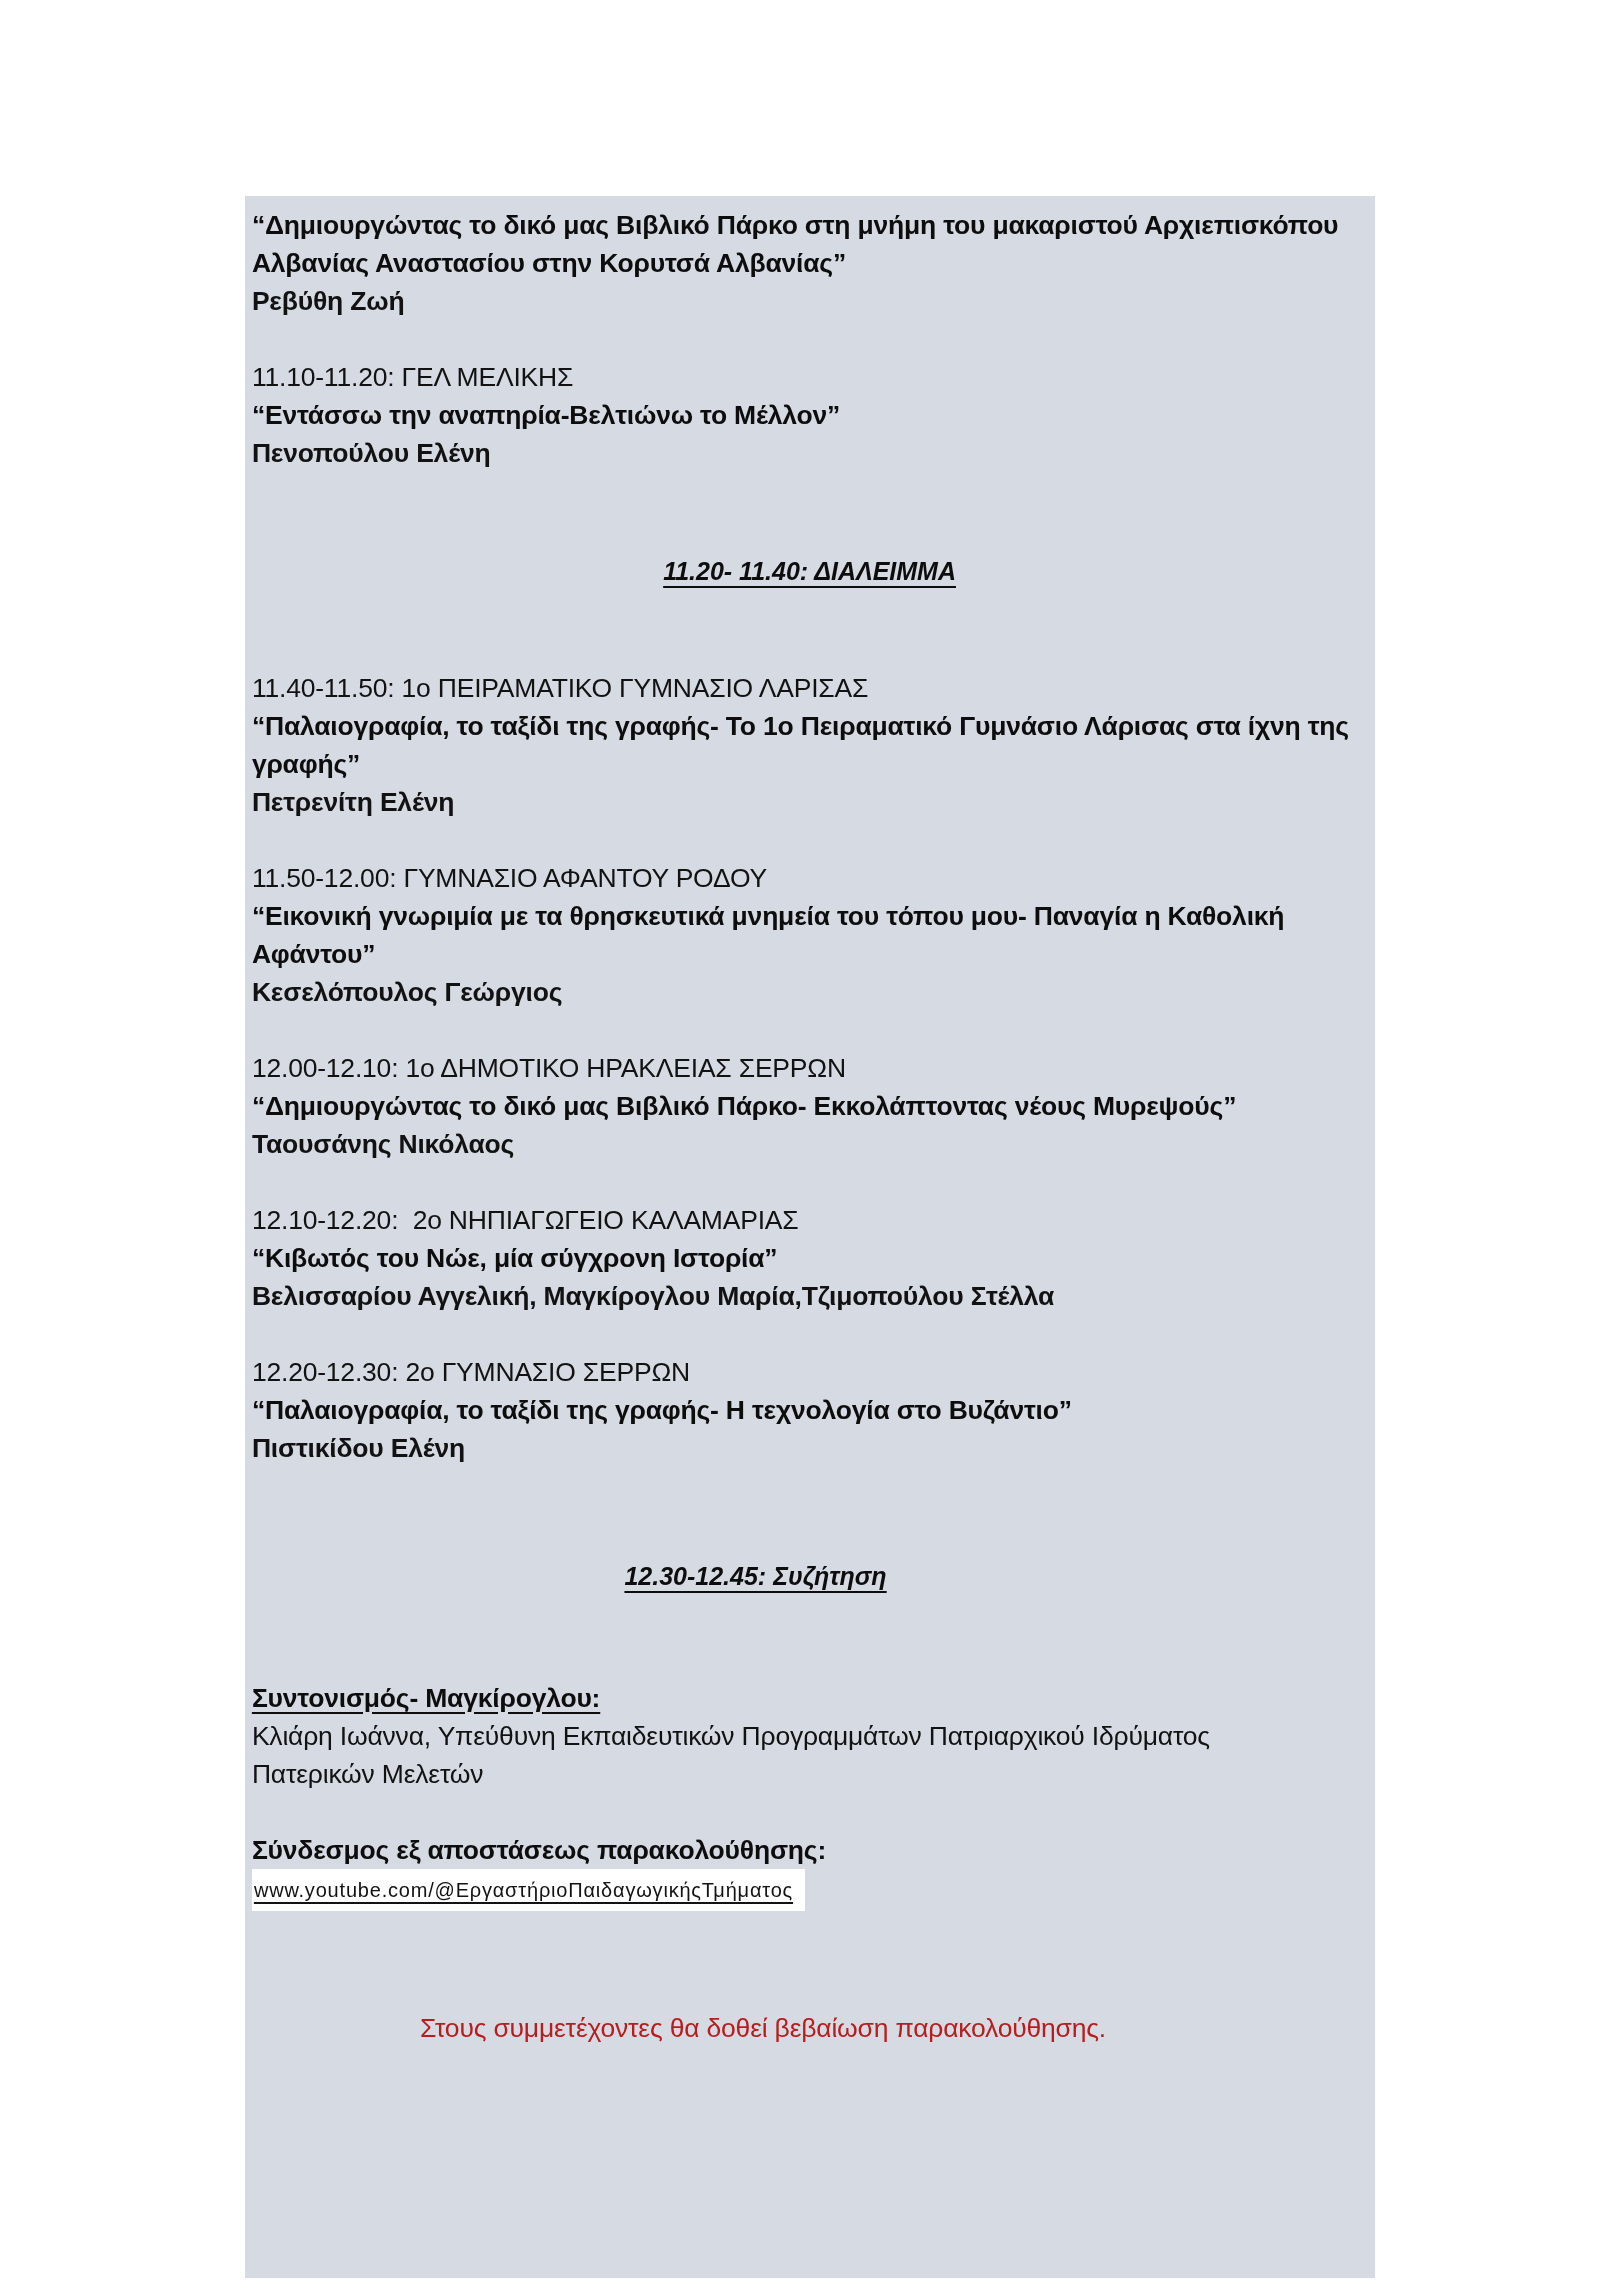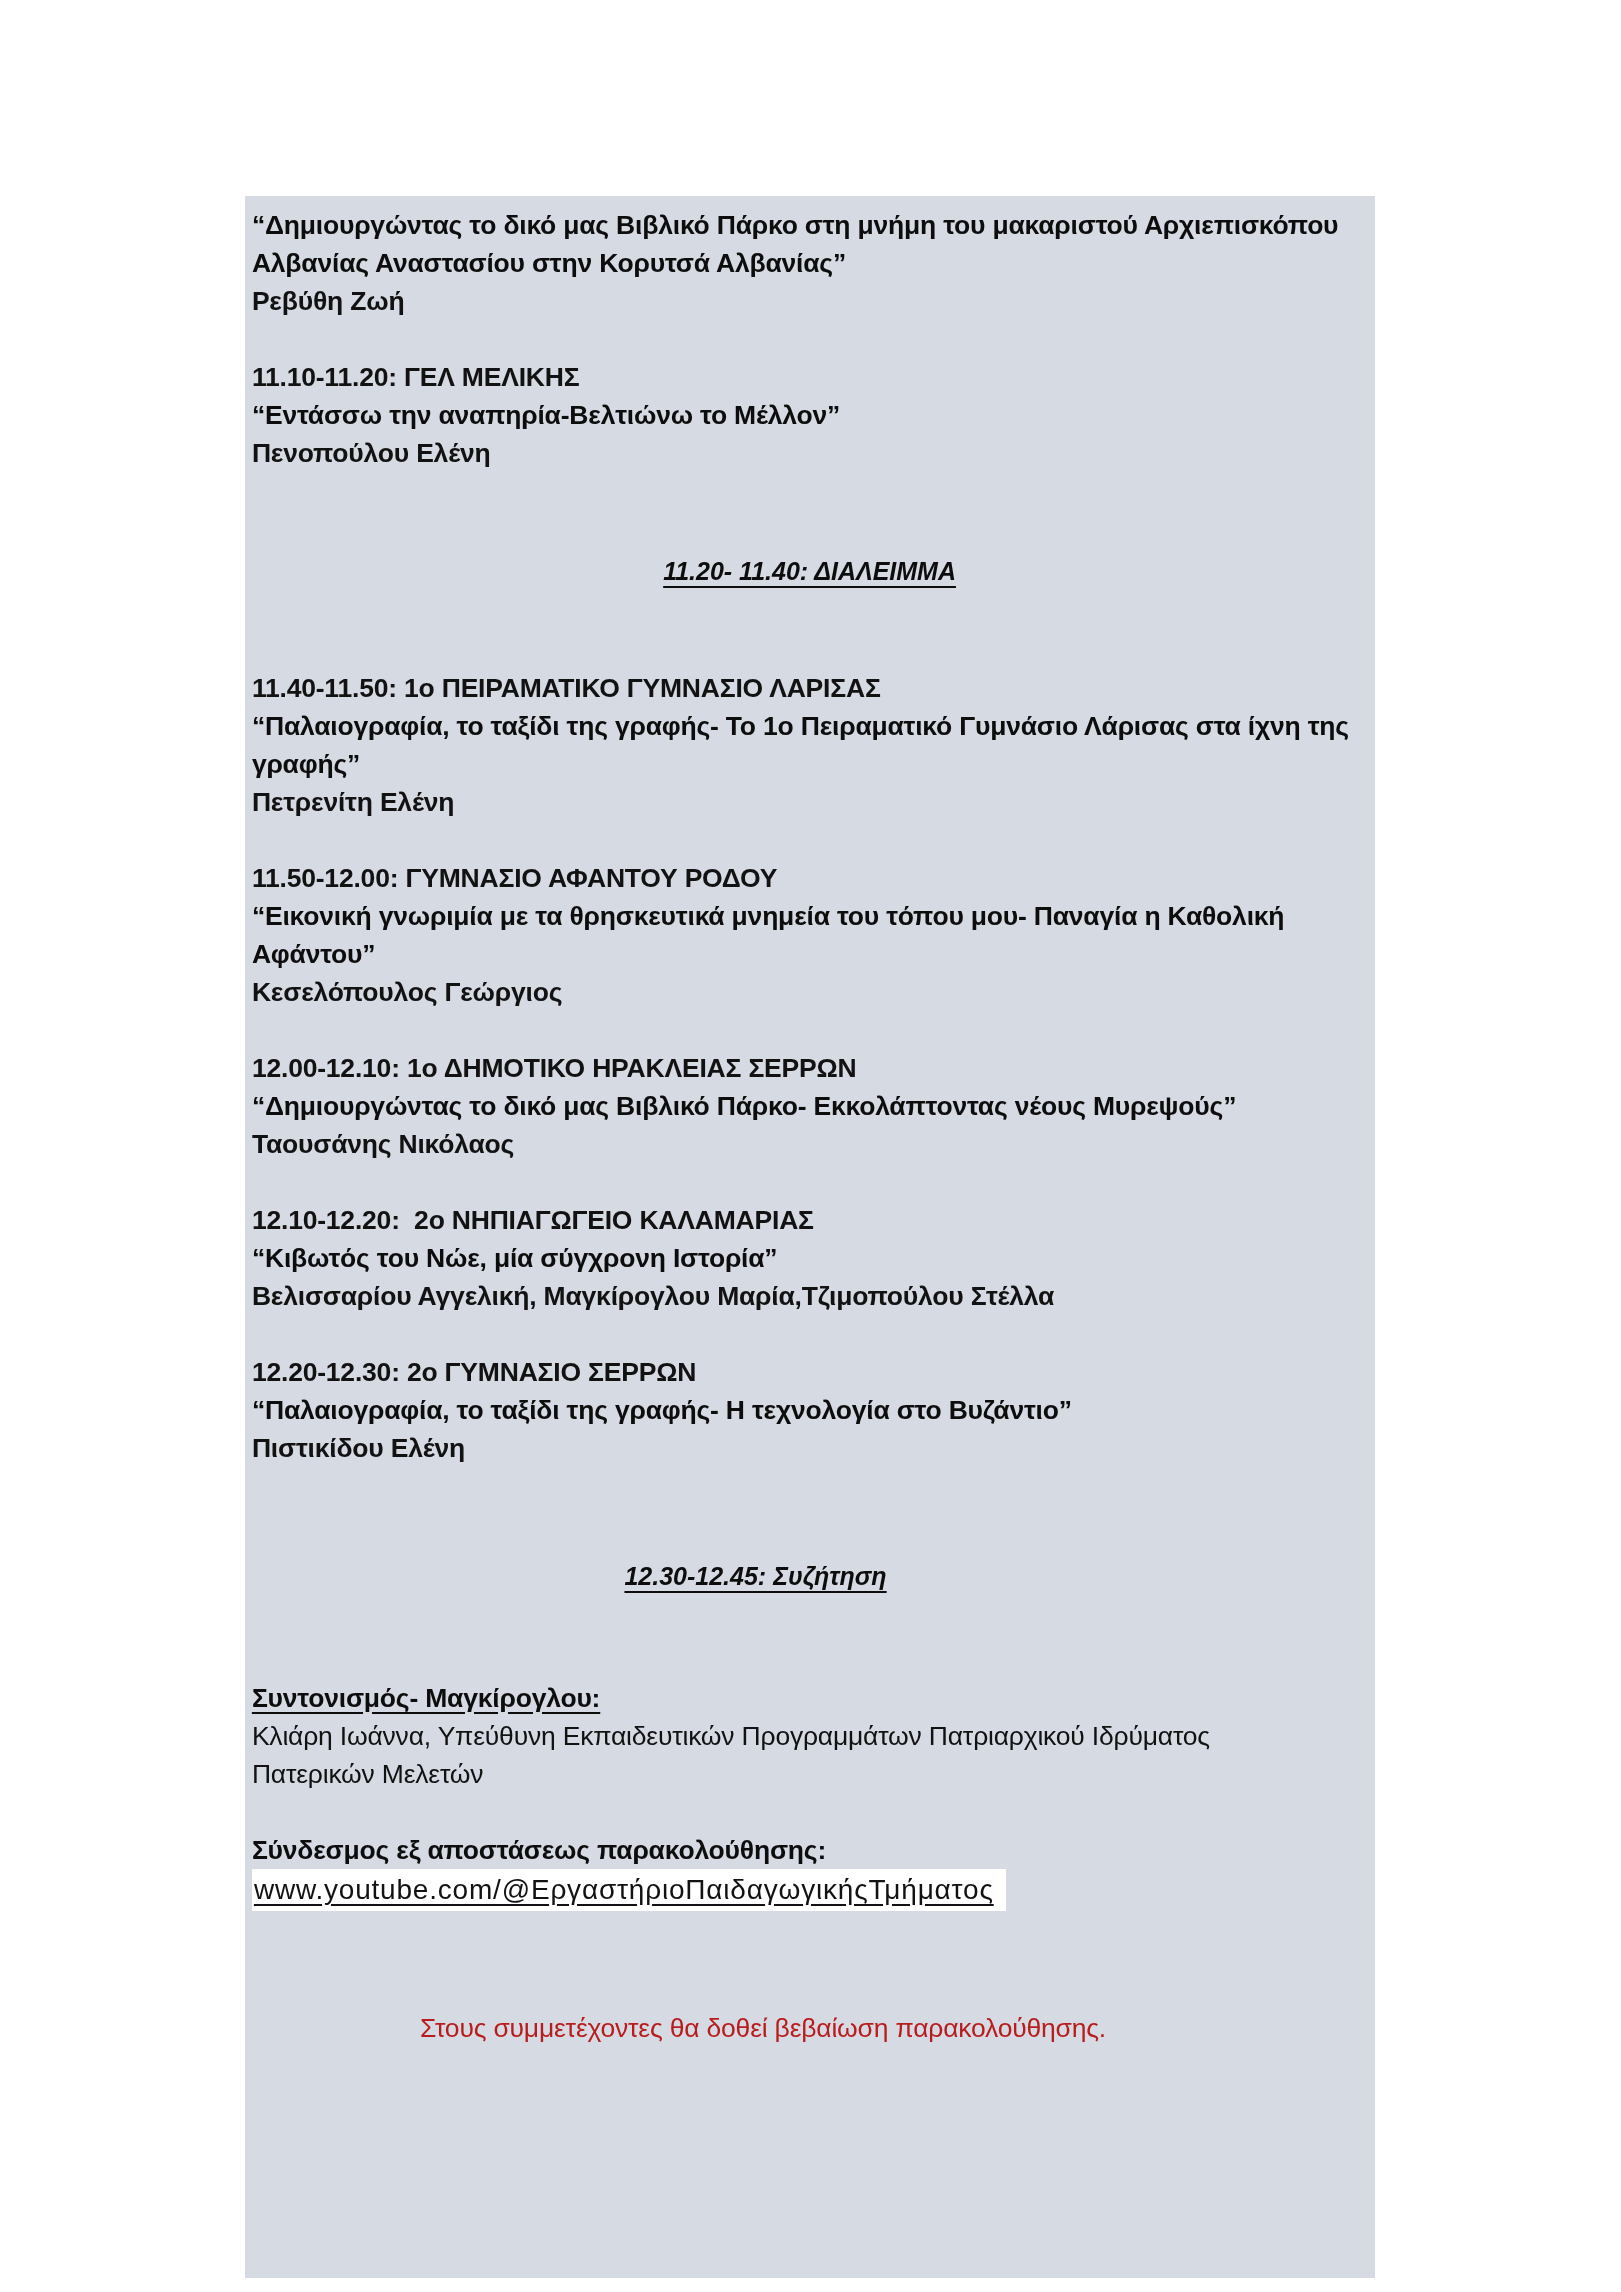--- a/index.html
+++ b/index.html
@@ -24,21 +24,21 @@
     box-sizing: border-box;
     padding: 9.8px 7.8px 0 6.9px;
     background: #d6dbe3;
     color: #121212;
     font-size: 26.5px;
     line-height: 38px;
     letter-spacing: -0.2px;
   }
   .block { margin: 0 0 38px 0; }
   .pre { white-space: pre-wrap; }
-  .session-time { font-weight: 700; }
+  .session-time { font-weight: 400; }
   .session-title { font-weight: 700; color: #0d0d0d; }
   .session-presenter { font-weight: 700; }
   .heading {
     font-weight: 700;
     font-style: italic;
     text-decoration: underline;
     text-underline-offset: 5.9px;
     text-align: center;
     font-size: 25px;
     line-height: 39px;
@@ -56,21 +56,21 @@
     text-underline-offset: 4.9px;
     color: #0d0d0d;
   }
   .stream-label { font-weight: 700; color: #0d0d0d; }
   .stream-link {
     display: inline-block;
     background: #ffffff;
     color: #121212;
     text-decoration: underline;
     text-underline-offset: 4.9px;
-    font-size: 28px;
+    font-size: 20px;
     letter-spacing: 0.8px;
     line-height: 40px;
     padding: 1px 11.8px 1px 2px;
     cursor: pointer;
   }
   .footer-note {
     margin: 98px 0 0 0;
     font-weight: 400;
     text-align: center;
     padding-right: 93px;

